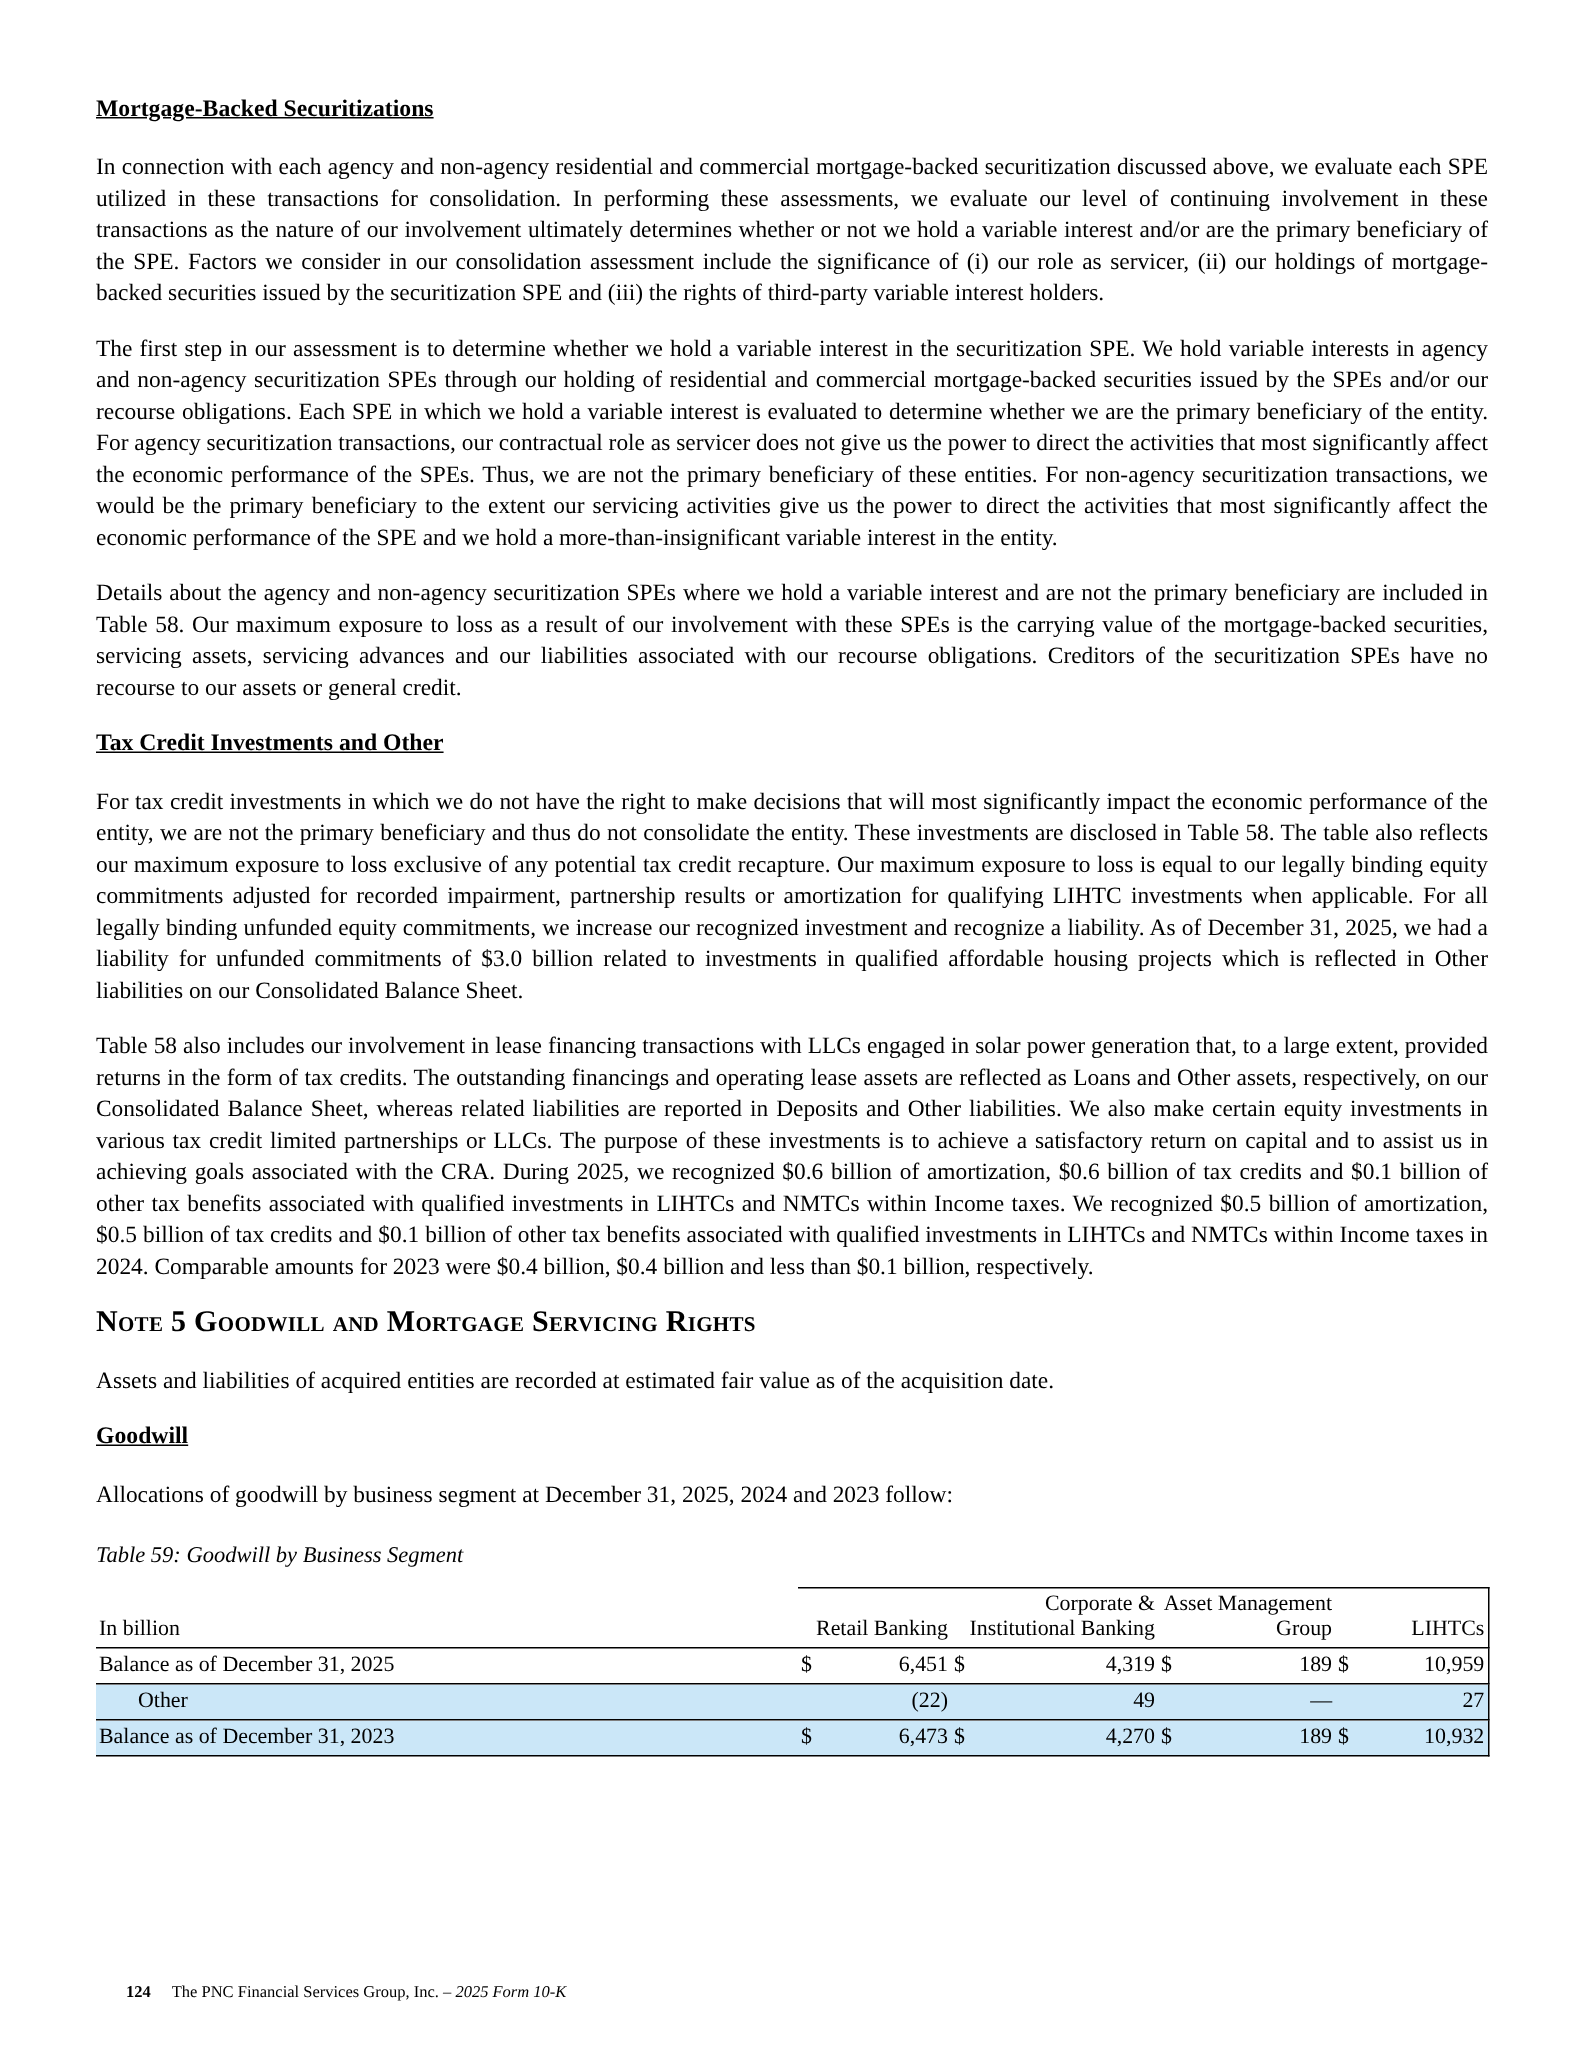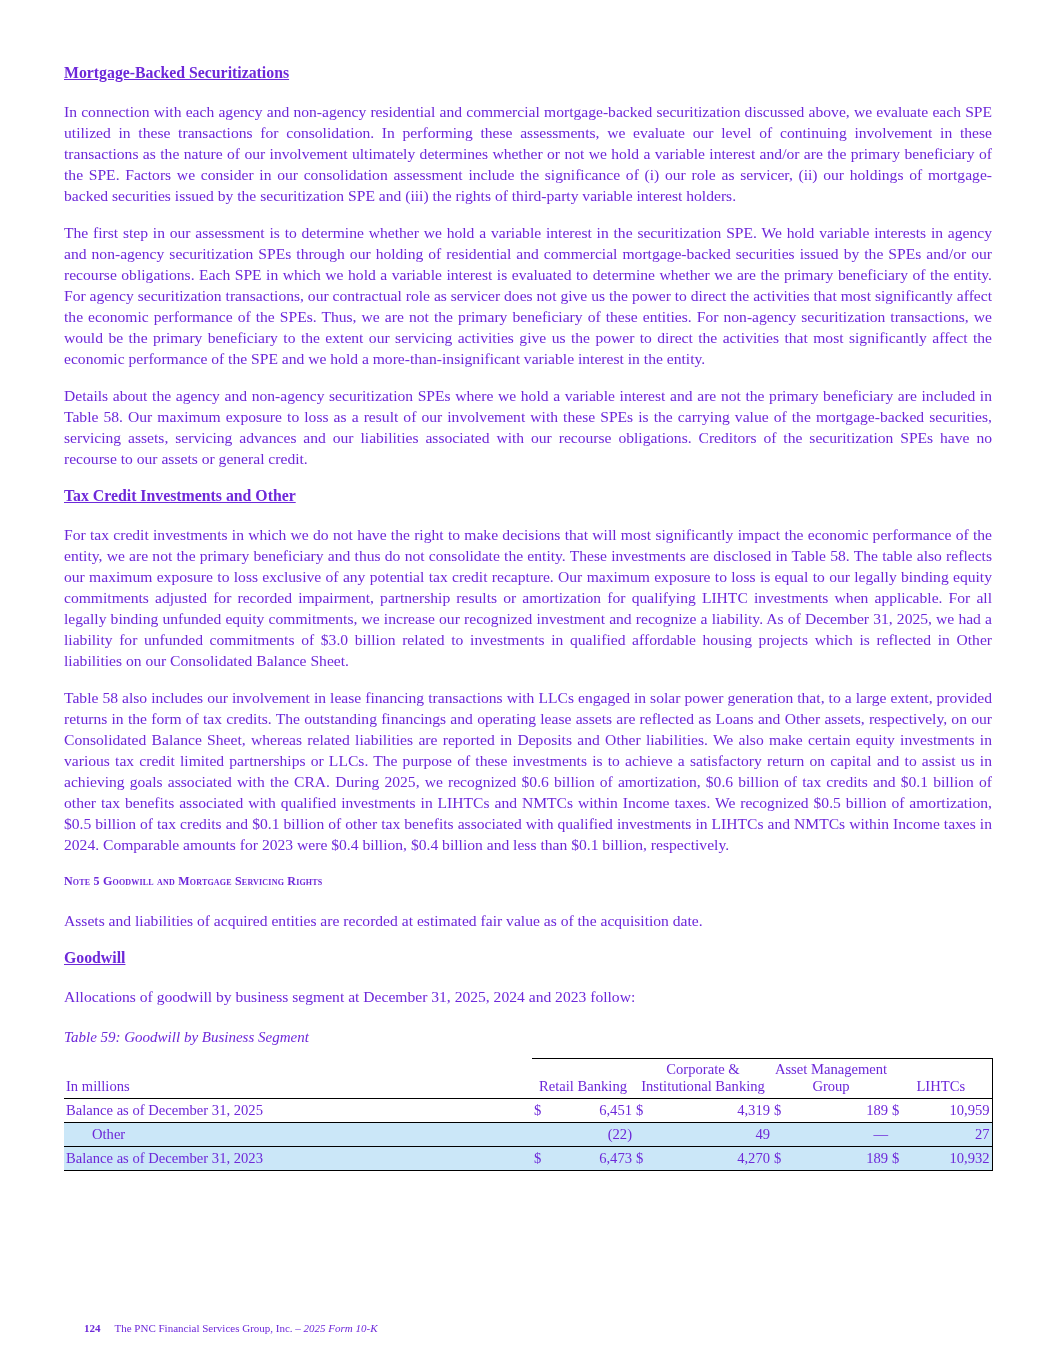--- a/index.html
+++ b/index.html
@@ -5,34 +5,34 @@
   html, body { margin: 0; padding: 0; background: #e8e8e8; }
   .page {
     position: relative;
     width: 1055px;
     height: 1365px;
     margin: 0 auto;
     background: #ffffff;
     font-family: "Liberation Serif", serif;
     font-size: 15.6px;
     line-height: 21px;
-    color: #6d28d9;
+    color: #000000;
     box-sizing: border-box;
     padding: 58px 63px 0 64px;
     overflow: hidden;
   }
   p.body-p { margin: 0 0 16px 0; text-align: justify; }
   .uhead {
     font-size: 15.8px;
     font-weight: bold;
     text-decoration: underline;
     margin: 4px 0 18px 0;
   }
   .note-head {
-    font-size: 12px;
+    font-size: 20px;
     font-weight: bold;
     font-variant: small-caps;
     letter-spacing: 0.2px;
     margin: 10px 0 18px 0;
   }
   .table-title {
     font-weight: normal;
     font-style: italic;
     font-size: 15px;
     margin: 20px 0 10px 0;
@@ -45,21 +45,21 @@
     line-height: 17px;
   }
   .gw-table td, .gw-table th { padding: 2px 2px; overflow: hidden; }
   .gw-table thead td, .gw-table thead th {
     vertical-align: bottom;
     font-weight: normal;
     border-bottom: 1px solid #000;
     padding-bottom: 3px;
   }
   .lbl-h { text-align: left; padding-left: 4px; }
-  .num-h { text-align: center; padding-right: 6px; }
+  .num-h { text-align: right; padding-right: 6px; }
   .topline { border-top: 1px solid #000; }
   .gw-table tbody td { border-bottom: 1px solid #000; padding-top: 3px; padding-bottom: 3px; }
   .lbl { text-align: left; padding-left: 4px; }
   .lbl.indent { padding-left: 28px; }
   .d { text-align: left; padding-left: 4px; }
   .v { text-align: right; padding-right: 6px; }
   .rcol { border-right: 1px solid #000; }
   .hl td { background: var(--hl, #cbe7f8); }
   .footer {
     position: absolute;
@@ -99,21 +99,21 @@
         <col style="width:84px">
         <col style="width:18px">
         <col style="width:120px">
         <col style="width:18px">
         <col style="width:100px">
         <col style="width:18px">
         <col style="width:84px">
     </colgroup>
     <thead>
       <tr>
-        <td class="lbl-h">In millions</td>
+        <td class="lbl-h">In billion</td>
         <th class="num-h topline" colspan="2">Retail Banking</th>
         <th class="num-h topline" colspan="2">Corporate &amp; Institutional Banking</th>
         <th class="num-h topline" colspan="2">Asset Management Group</th>
         <th class="num-h topline rcol" colspan="2">LIHTCs</th>
       </tr>
     </thead>
     <tbody>
       <tr>
         <td class="lbl">Balance as of December 31, 2025</td>
         <td class="d">$</td>

